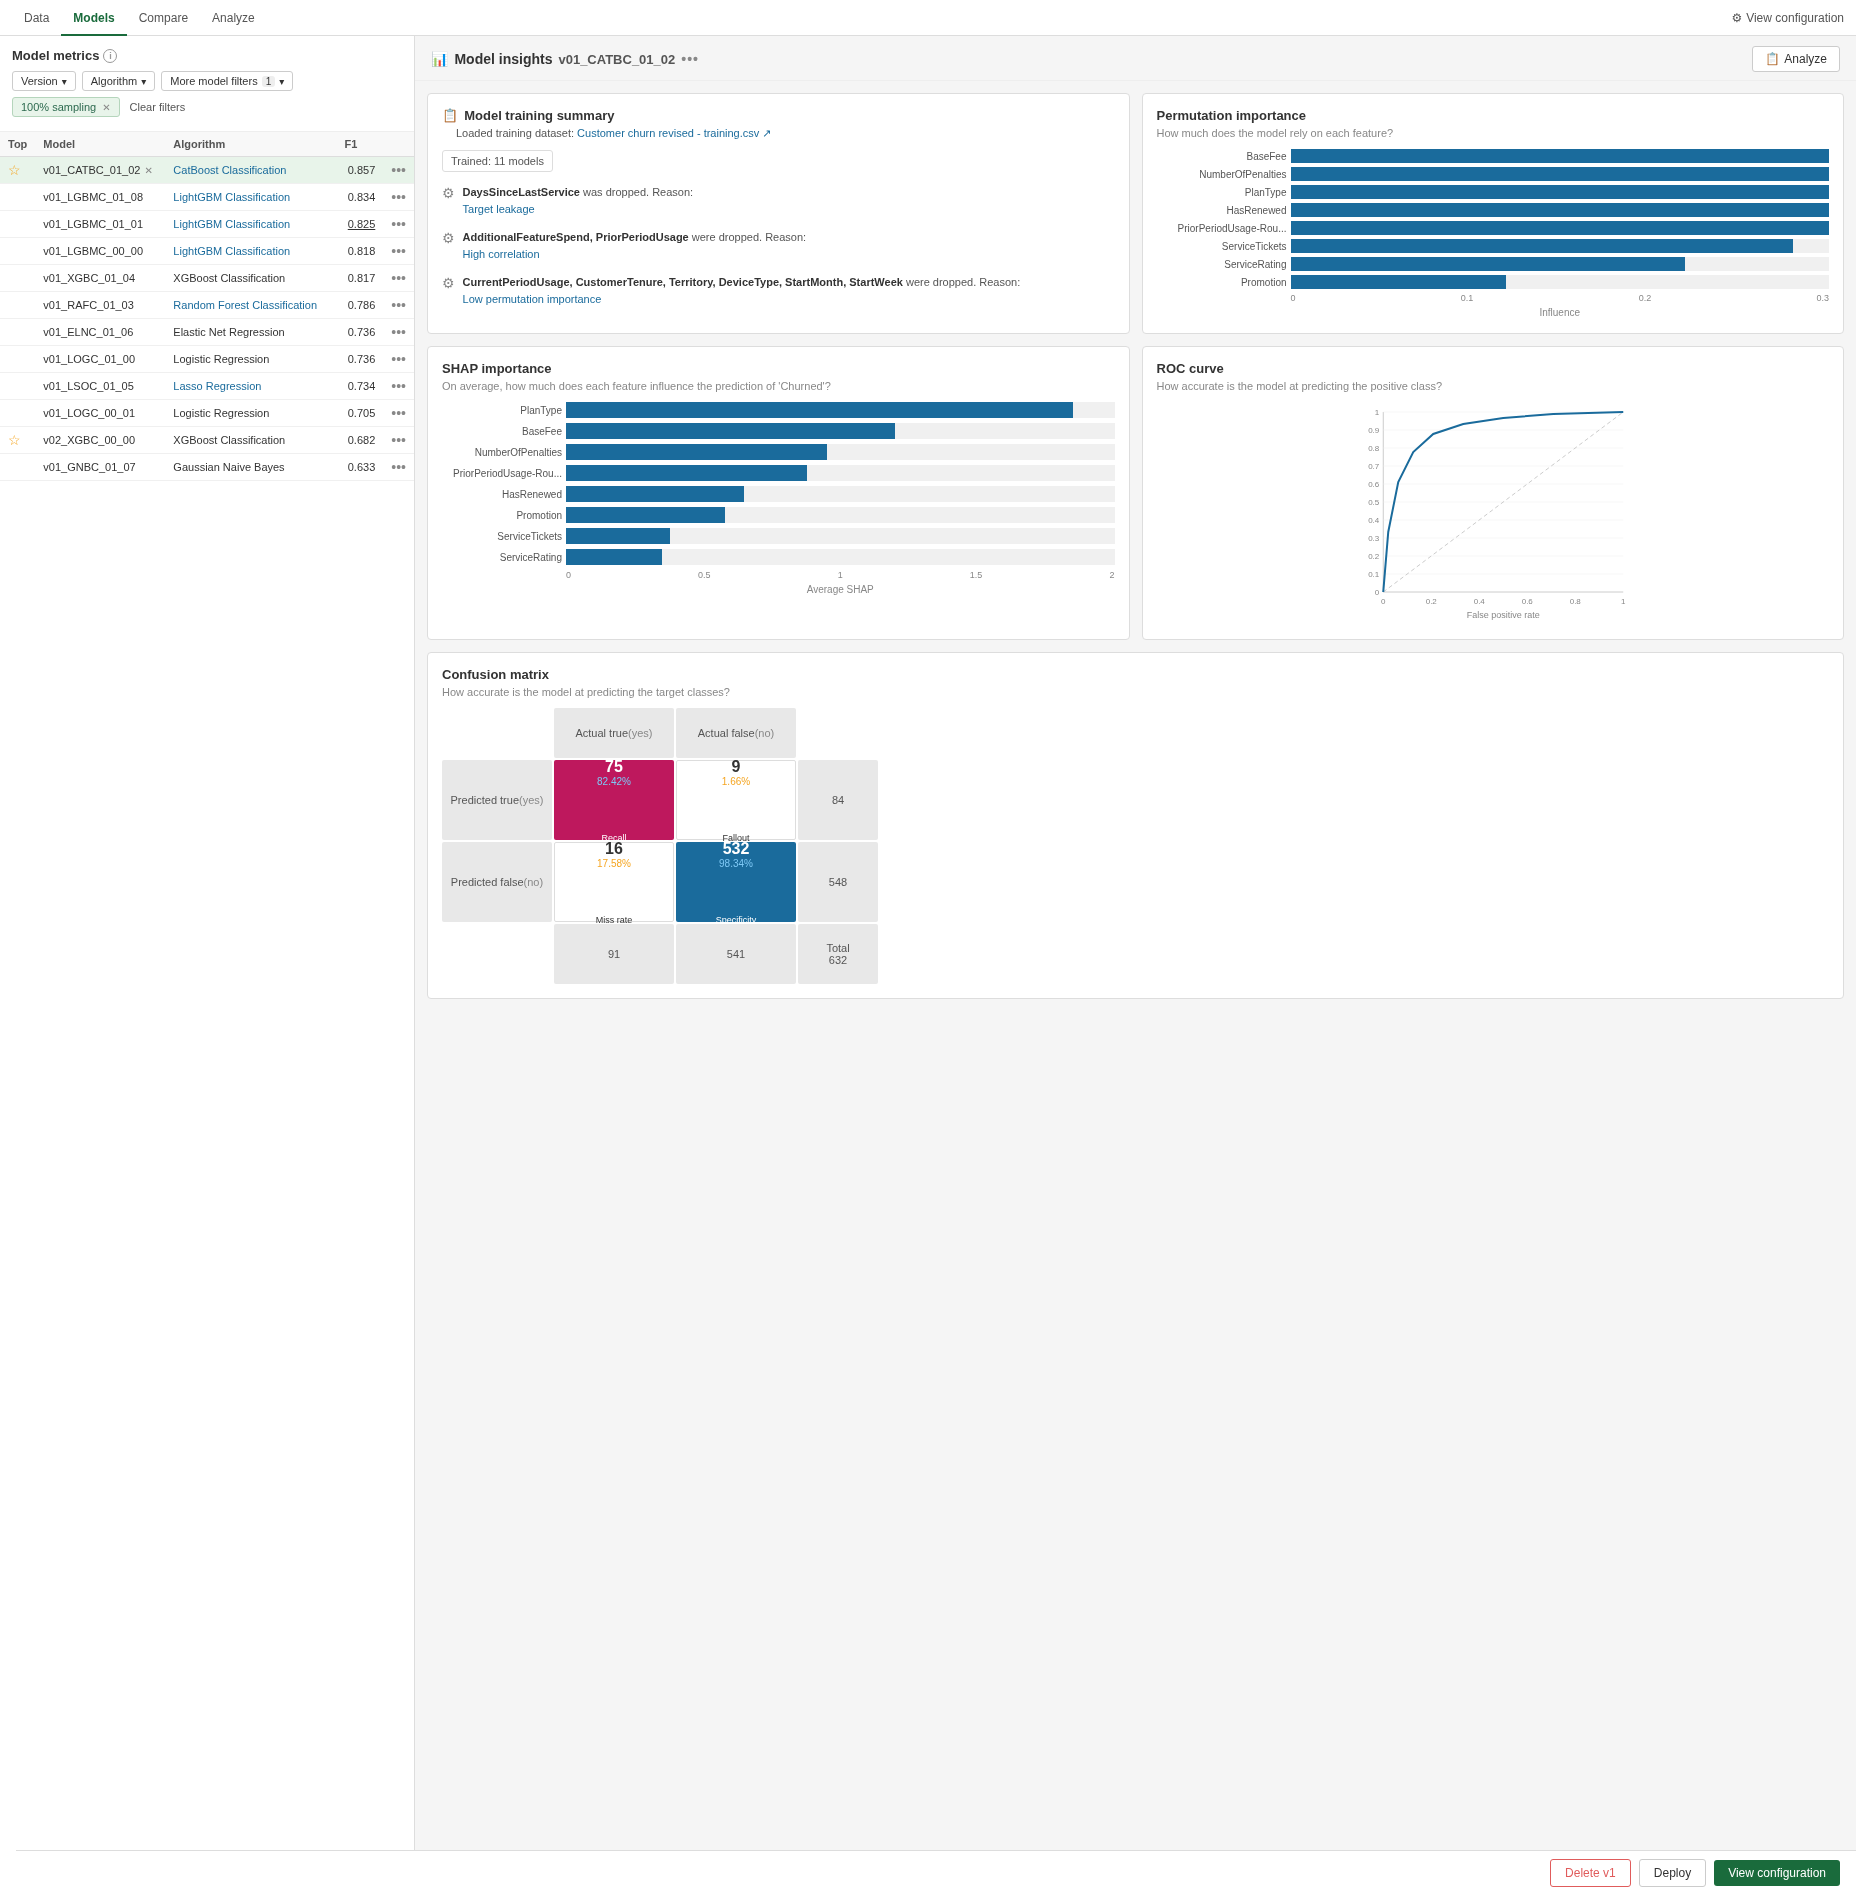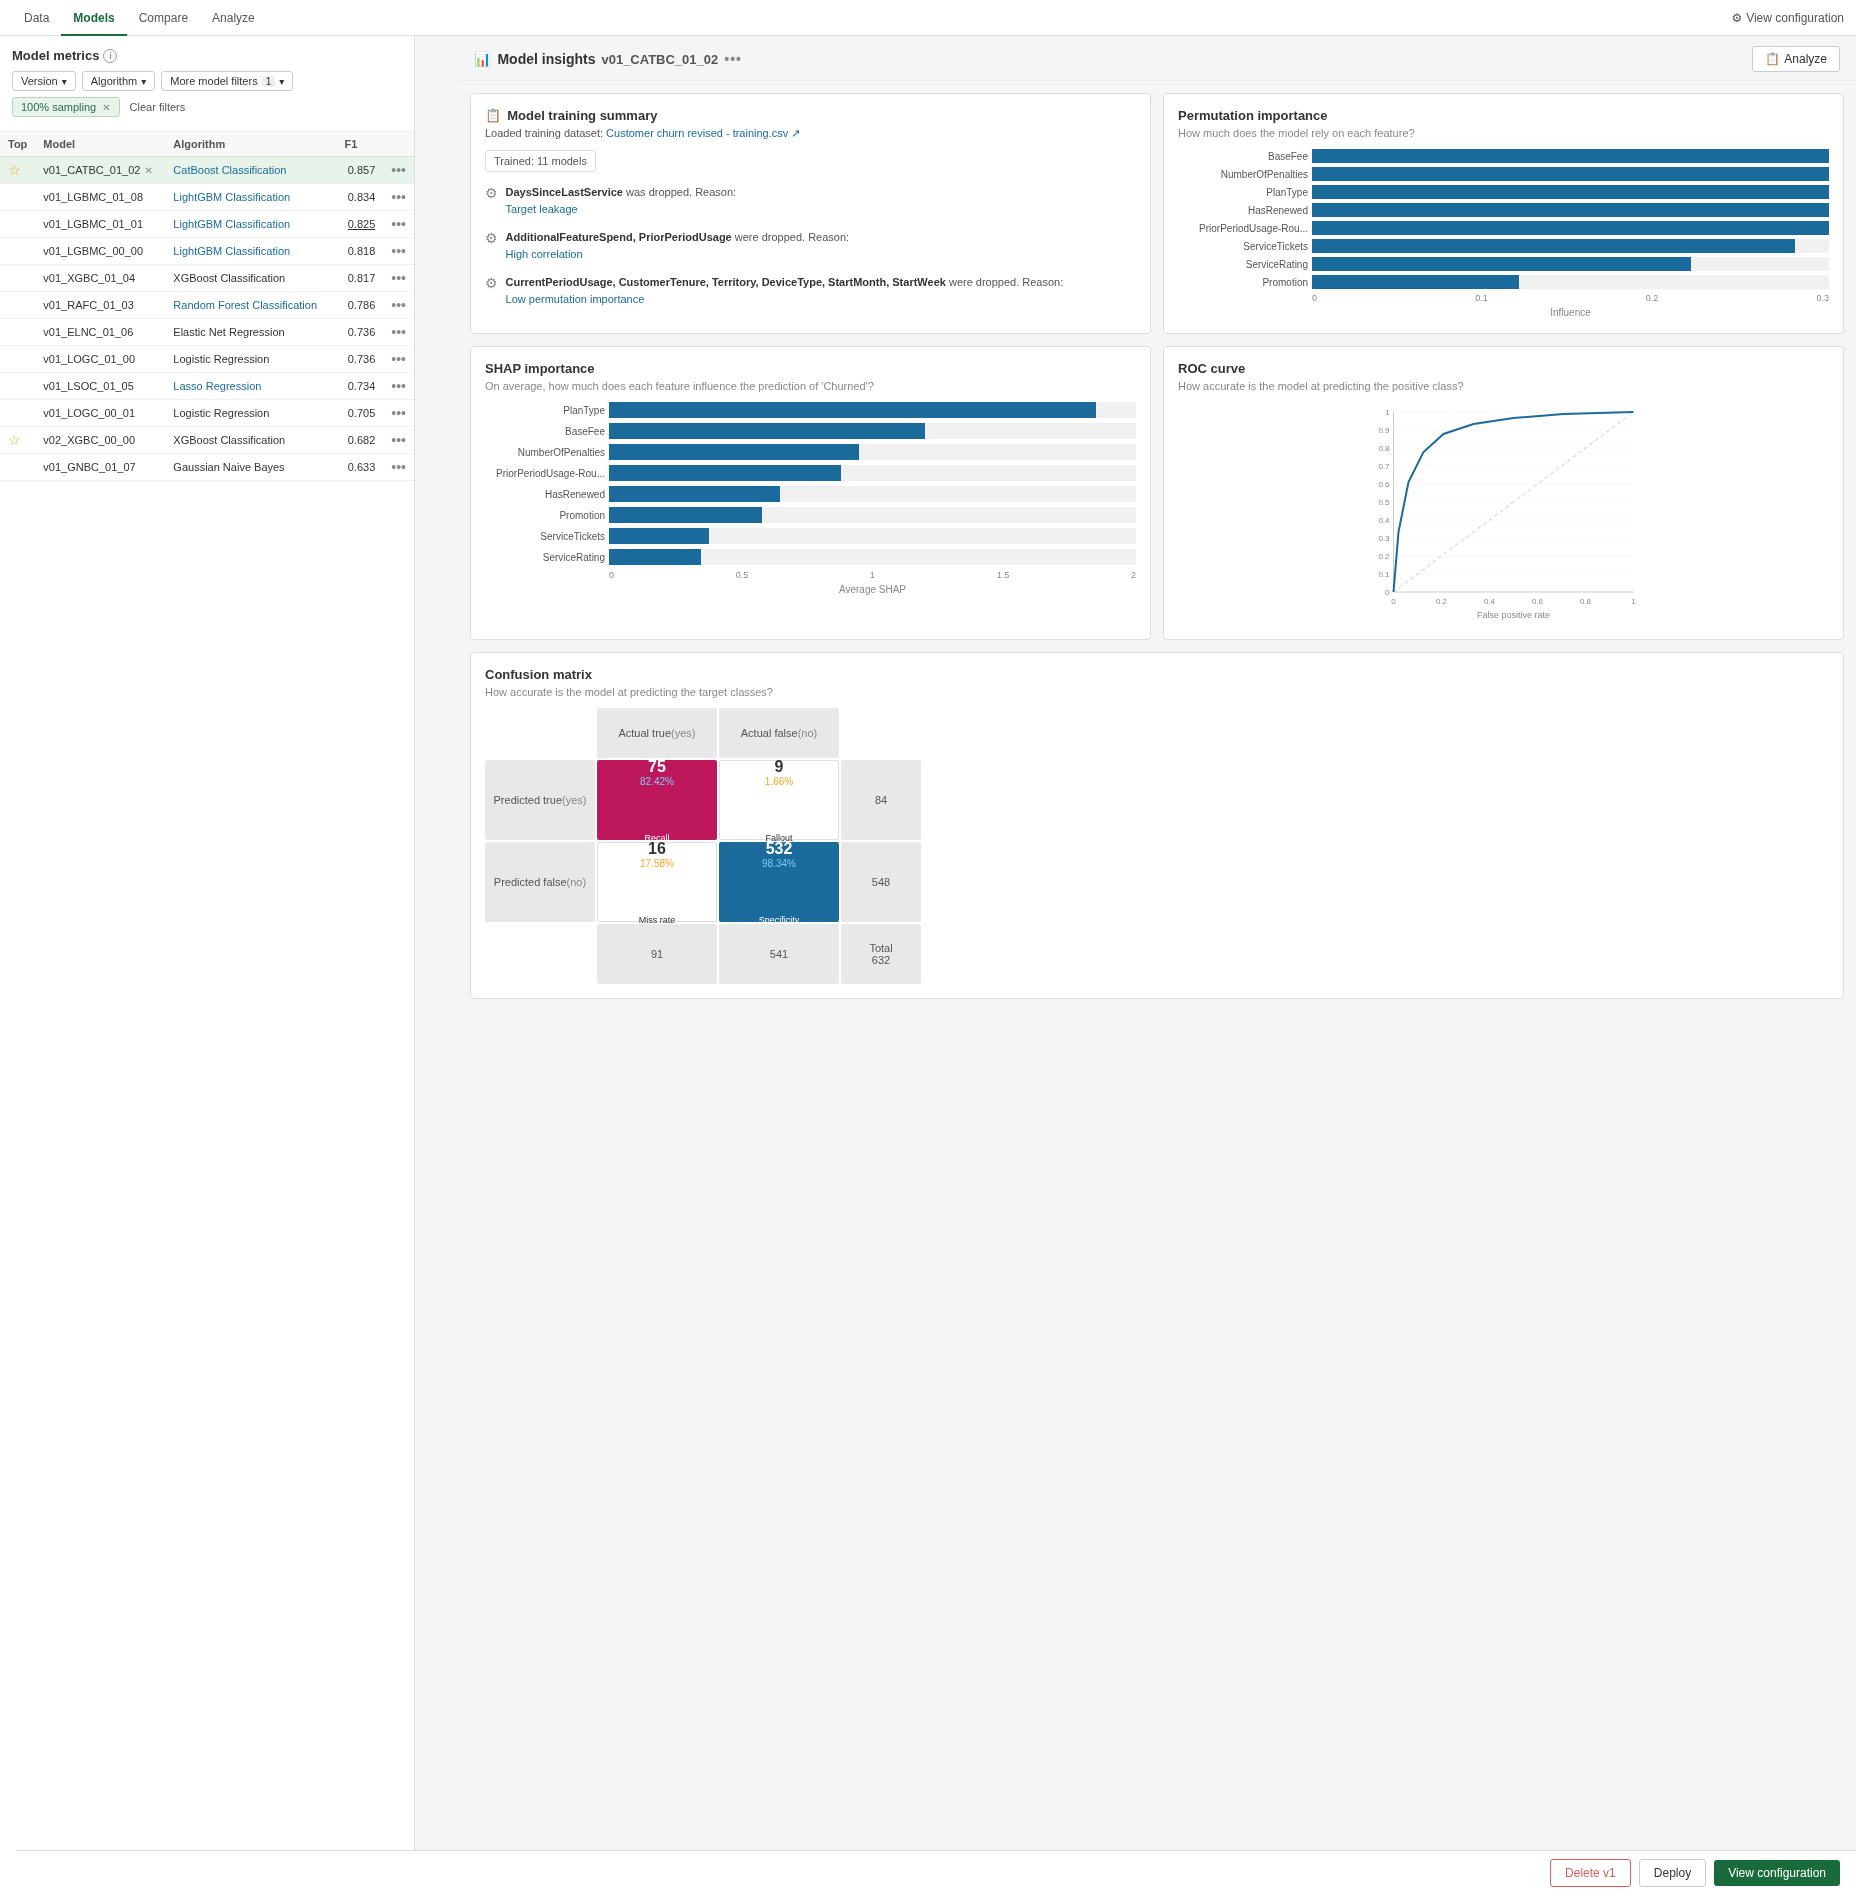--- a/index.html
+++ b/index.html
@@ -5,21 +5,21 @@
     * { box-sizing: border-box; margin: 0; padding: 0; }
     body { font-family: -apple-system, BlinkMacSystemFont, 'Segoe UI', Arial, sans-serif; font-size: 12px; background: #f5f5f5; color: #333; }
     
     
     .top-nav { display: flex; align-items: center; border-bottom: 1px solid #ddd; background: #fff; padding: 0 12px; height: 36px; }
     .nav-tab { padding: 0 12px; height: 36px; line-height: 36px; cursor: pointer; font-size: 12px; color: #555; border-bottom: 2px solid transparent; }
     .nav-tab.active { color: #1a6b3c; border-bottom: 2px solid #1a6b3c; font-weight: 600; }
     .top-nav-right { margin-left: auto; display: flex; align-items: center; gap: 4px; color: #555; font-size: 12px; cursor: pointer; }
     
     
-    .main-layout { display: flex; height: calc(100vh - 36px); gap: 43px; }
+    .main-layout { display: flex; height: calc(100vh - 36px); }
     
     
     .left-panel { width: 415px; min-width: 415px; background: #fff; border-right: 1px solid #ddd; display: flex; flex-direction: column; overflow: hidden; }
     .left-panel-header { padding: 12px 12px 8px; border-bottom: 1px solid #eee; }
     .model-metrics-title { font-size: 13px; font-weight: 600; display: flex; align-items: center; gap: 4px; margin-bottom: 8px; }
     .filter-row { display: flex; align-items: center; gap: 6px; margin-bottom: 6px; flex-wrap: wrap; }
     .filter-btn { display: flex; align-items: center; gap: 4px; padding: 3px 8px; border: 1px solid #ccc; border-radius: 3px; cursor: pointer; font-size: 11px; background: #fff; }
     .filter-badge { background: #eee; border-radius: 3px; padding: 0 4px; font-size: 10px; }
     .sampling-tag { display: flex; align-items: center; gap: 4px; background: #e8f4ea; border: 1px solid #b5d5bc; border-radius: 3px; padding: 3px 8px; font-size: 11px; color: #2d6a4f; }
     .clear-filters { color: #555; font-size: 11px; cursor: pointer; padding: 3px 4px; }
@@ -282,21 +282,21 @@
 
     <div class="cards-area">
 
       <div class="cards-row">
 
         <div class="card">
           <div class="card-title">
             <span>📋</span>
             <span>Model training summary</span>
           </div>
-          <div style="font-size:11px; color:#555; margin-bottom:10px;">
+          <div style="font-size:11px; color:#555; margin-bottom:10px;margin-left:14px;">
             <span>Loaded training dataset:</span>
             <span class="training-dataset-link">Customer churn revised - training.csv</span>
             <span style="color:#1a6b9c;">↗</span>
           </div>
           <div style="font-size:11px; color:#555; margin-bottom:12px; padding:4px 8px; border:1px solid #ddd; border-radius:3px; display:inline-block;">Trained: 11 models</div>
           
           <div class="drop-item">
             <span class="drop-icon">⚙</span>
             <div class="drop-text">
               <strong>DaysSinceLastService</strong> was dropped. Reason:

